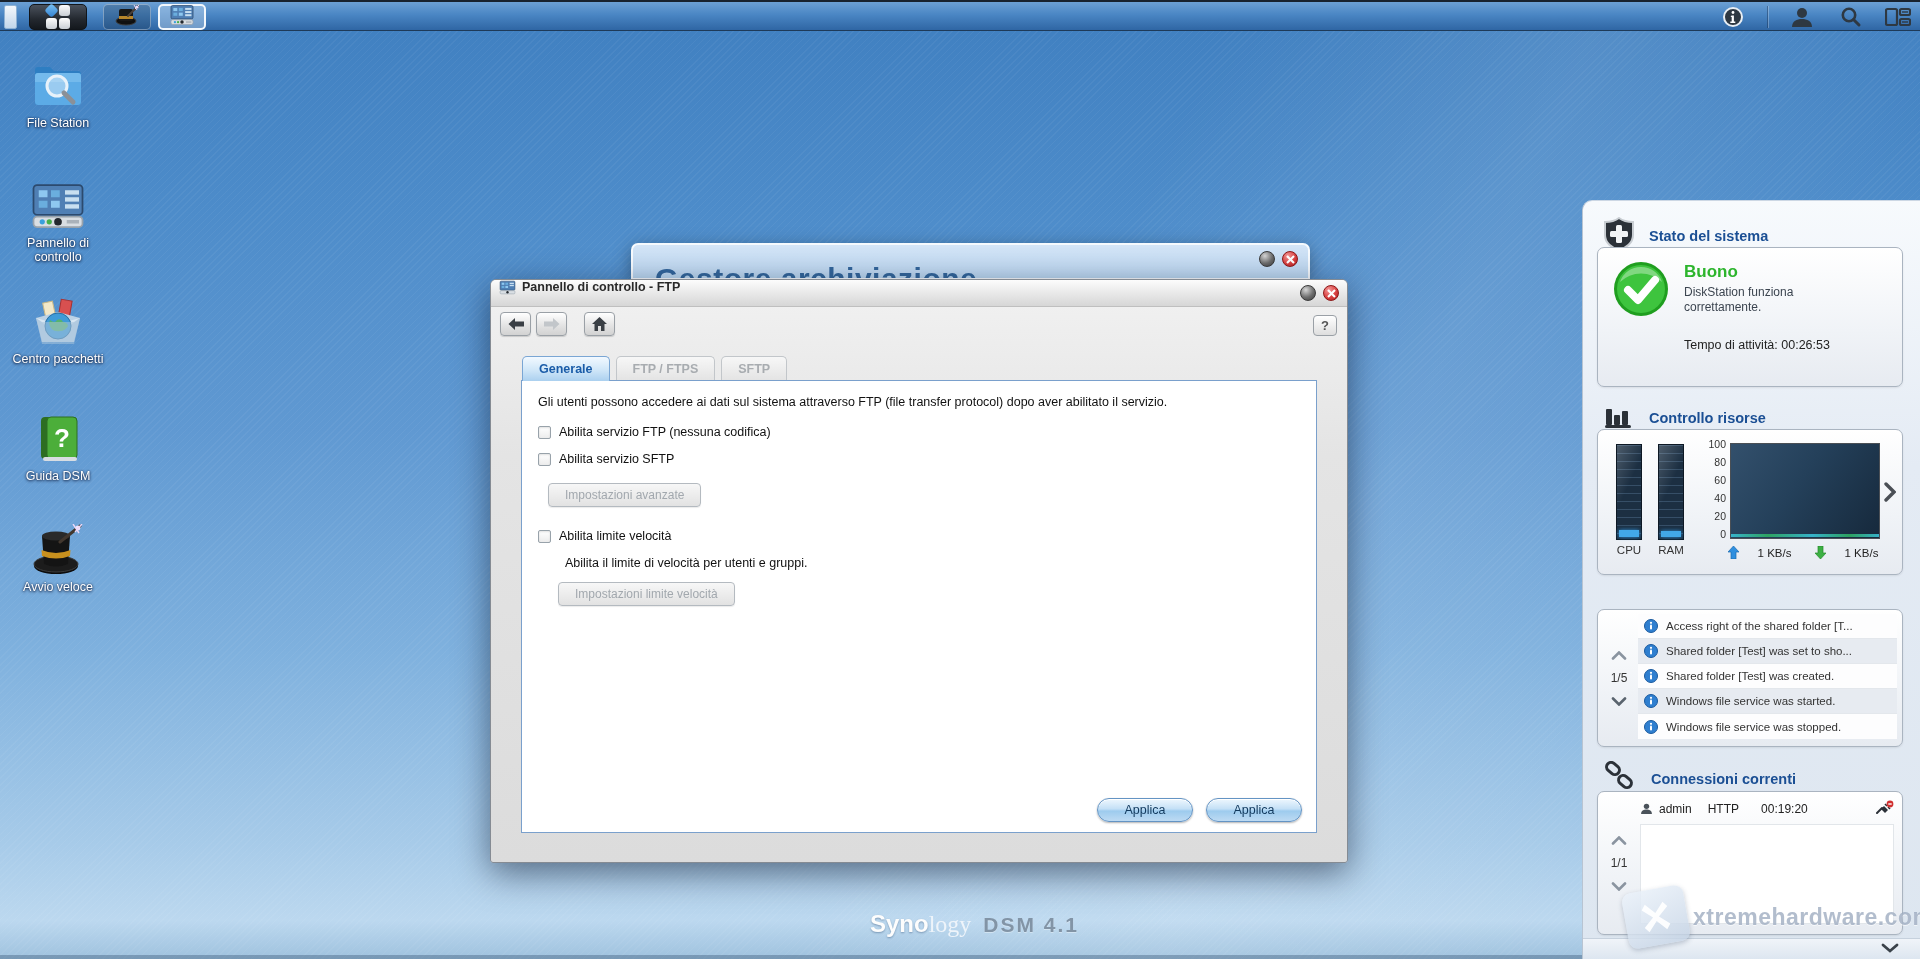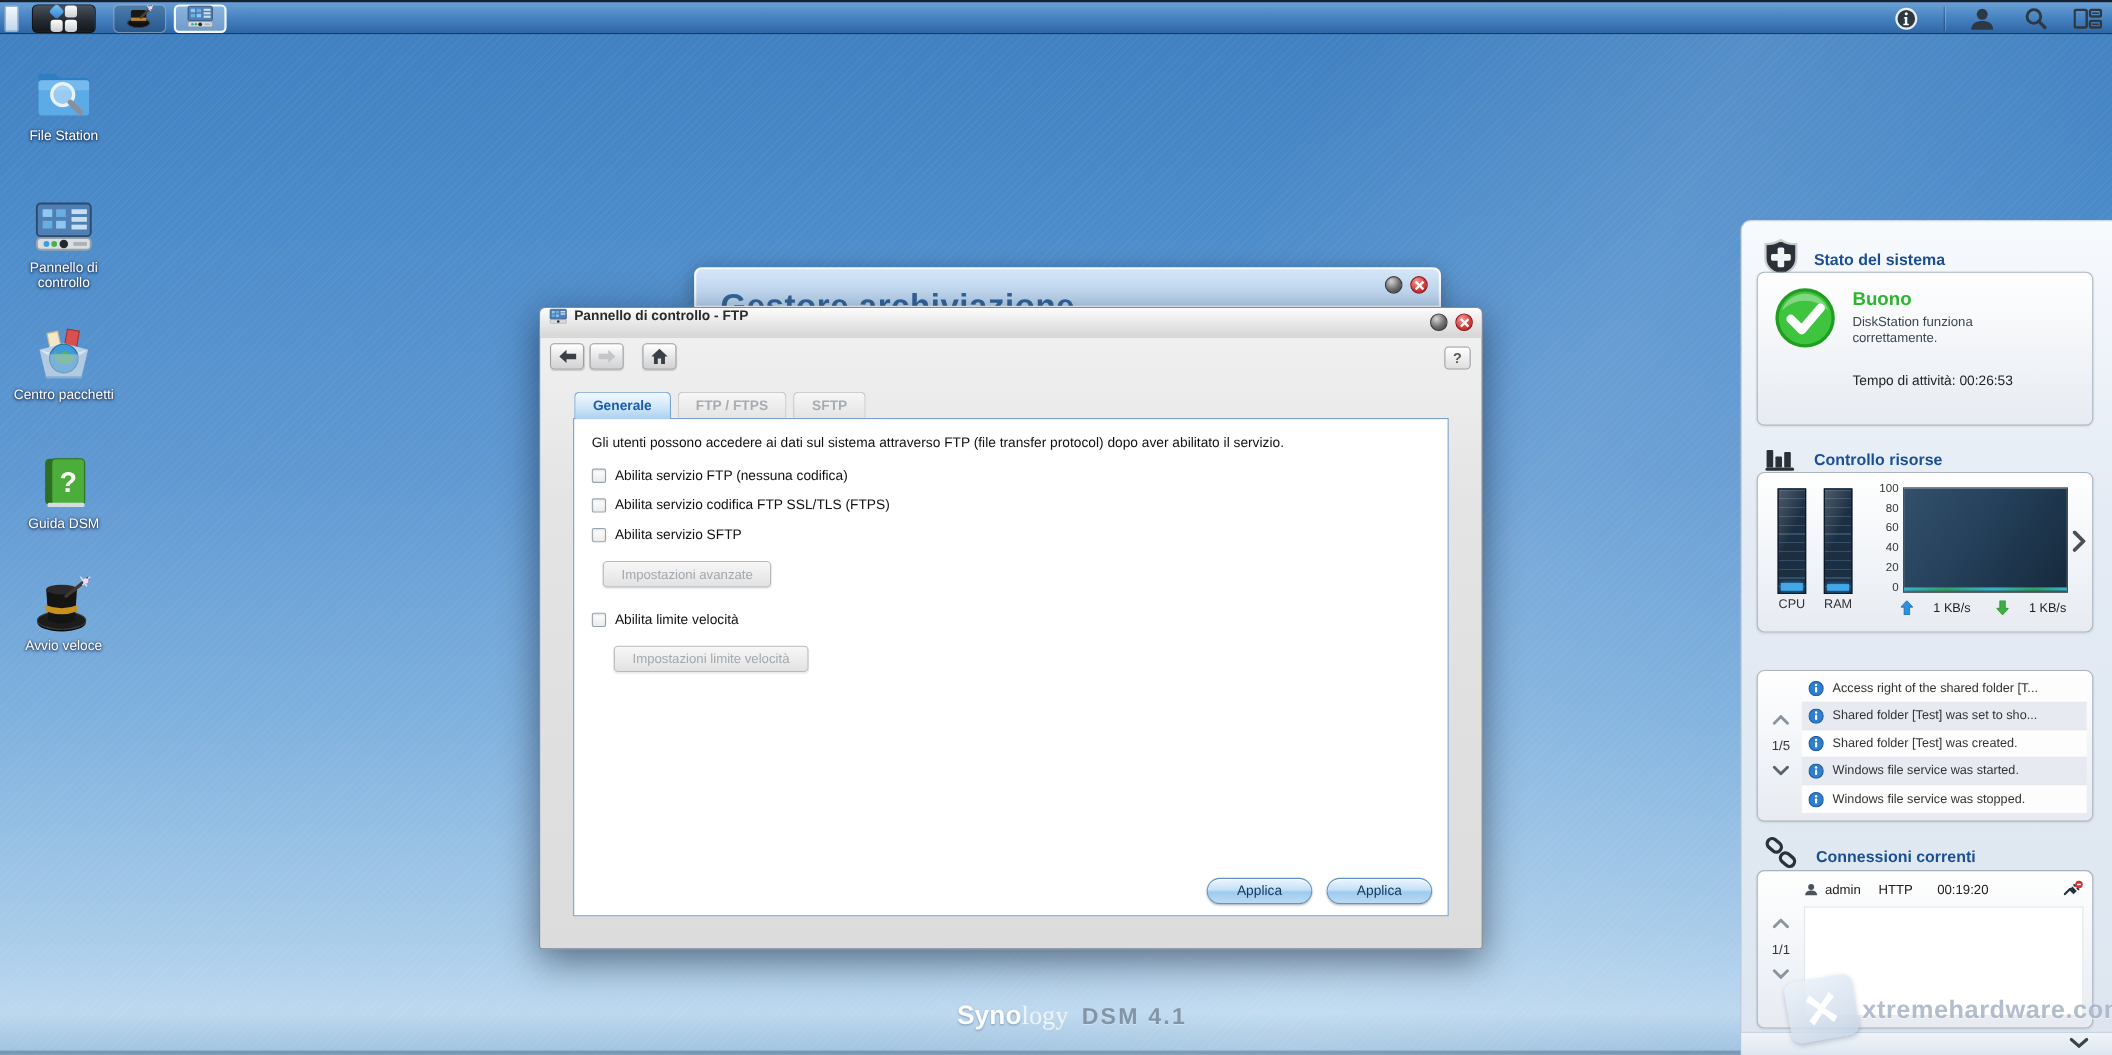--- a/index.html
+++ b/index.html
@@ -388,34 +388,31 @@
 
     <div class="content-box">
       <div class="desc">Gli utenti possono accedere ai dati sul sistema attraverso FTP (file transfer protocol) dopo aver abilitato il servizio.</div>
 
       <div class="cb-row">
         <span class="cb"></span>
         <span>Abilita servizio FTP (nessuna codifica)</span>
       </div>
       <div class="cb-row">
         <span class="cb"></span>
-        <span>Abilita servizio codifica FTP SSL/TLS (FTPS)</span>
-      </div>
-      <div class="cb-row">
-        <span class="cb"></span>
         <span>Abilita servizio SFTP</span>
       </div>
 
       <div class="btn-disabled">Impostazioni avanzate</div>
 
       <div class="group2">
         <div class="cb-row">
           <span class="cb"></span>
           <span>Abilita limite velocità</span>
         </div>
+        <div class="indent">Abilita il limite di velocità per utenti e gruppi.</div>
         <div class="btn-disabled speed">Impostazioni limite velocità</div>
       </div>
 
       <div class="btn-row">
         <div class="btn-blue">Applica</div>
         <div class="btn-blue">Applica</div>
       </div>
     </div>
   </div>
 

